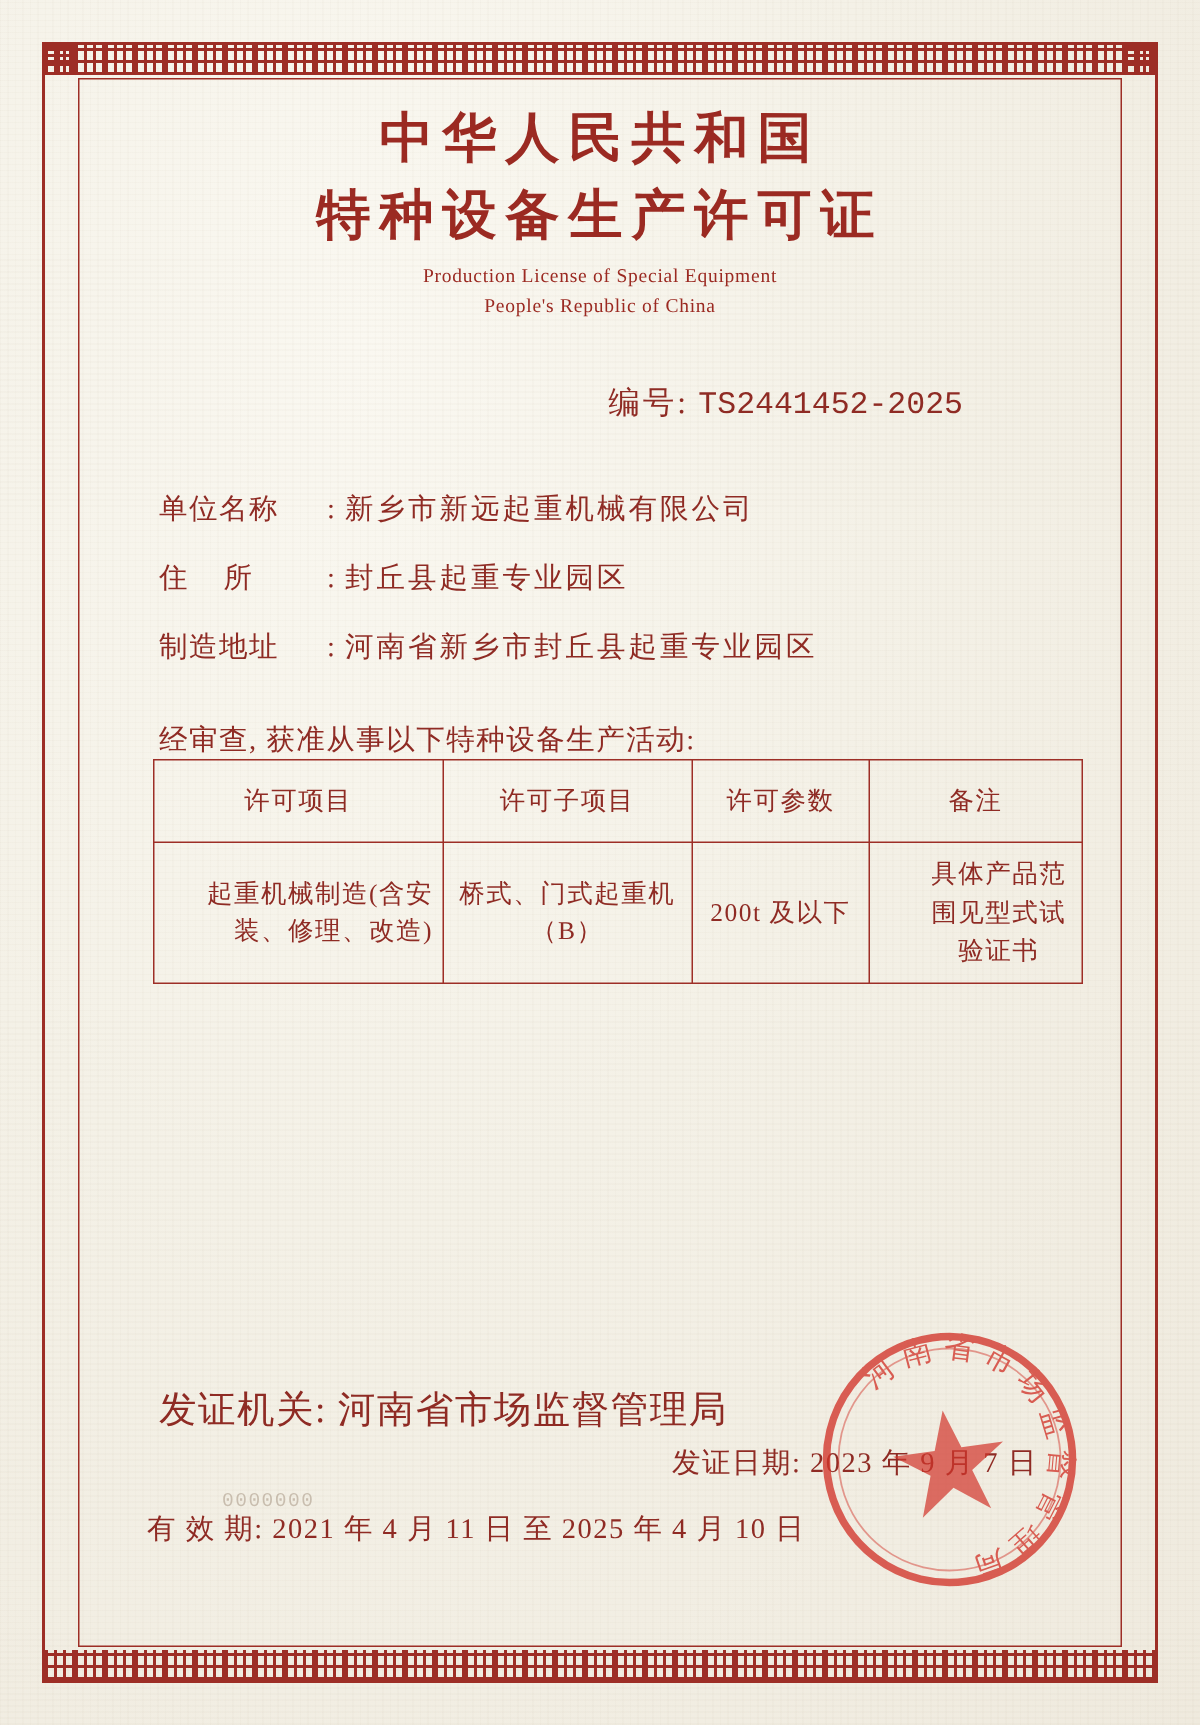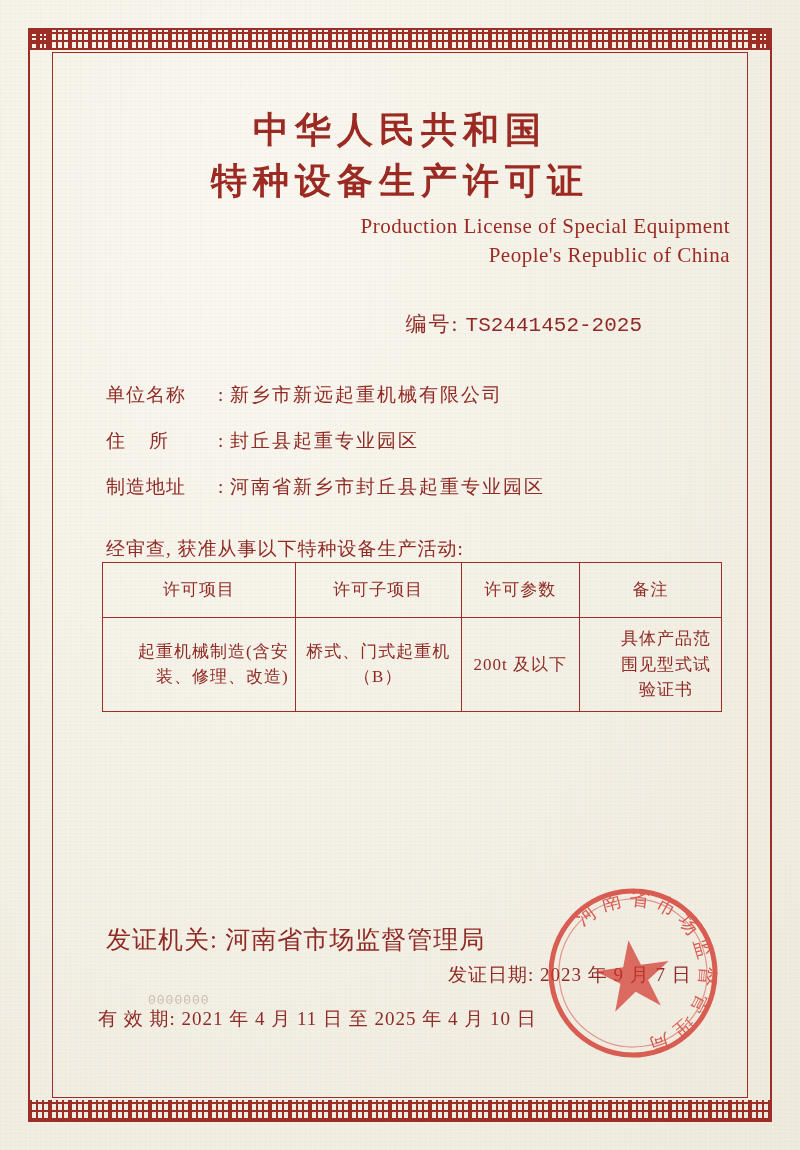--- a/index.html
+++ b/index.html
@@ -96,32 +96,31 @@
 
   .title-cn-1, .title-cn-2 {
     text-align: center;
     color: #9b2a22;
     font-family: "Liberation Serif", serif;
     font-weight: bold;
     letter-spacing: 6px;
   }
   .title-cn-1 {
     font-size: 36px;
-    margin-top: 38px;
     line-height: 1.25;
   }
   .title-cn-2 {
     font-size: 36px;
     margin-top: 6px;
     line-height: 1.25;
   }
   .title-en-1, .title-en-2 {
-    text-align: right;
+    text-align: center;
     color: #9b2a22;
-    font-size: 21px;
+    font-size: 13px;
     letter-spacing: 0.5px;
     margin-top: 10px;
   }
   .title-en-2 { margin-top: 4px; }
 
   .serial-row {
     margin-top: 42px;
     text-align: right;
     padding-right: 88px;
     font-size: 21px;

